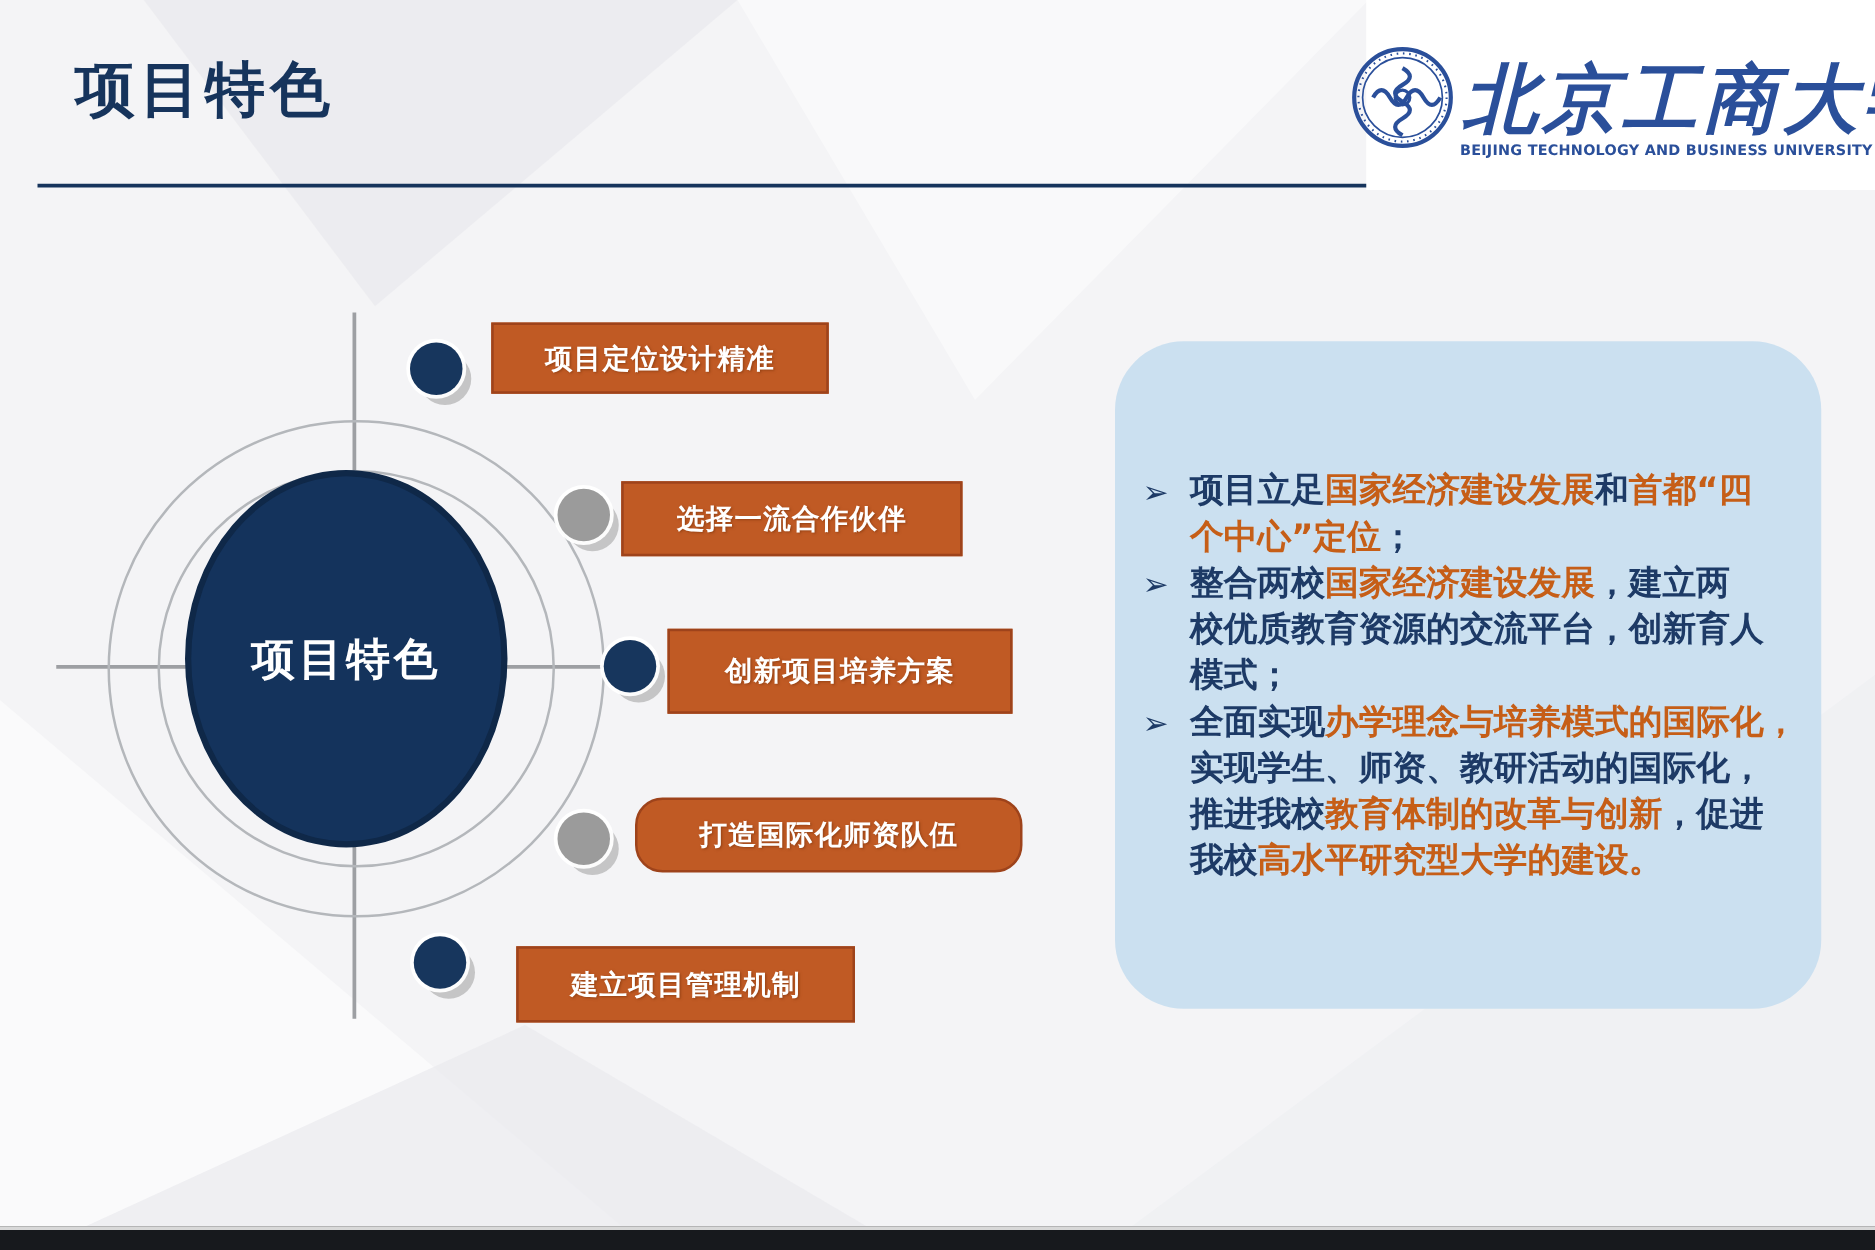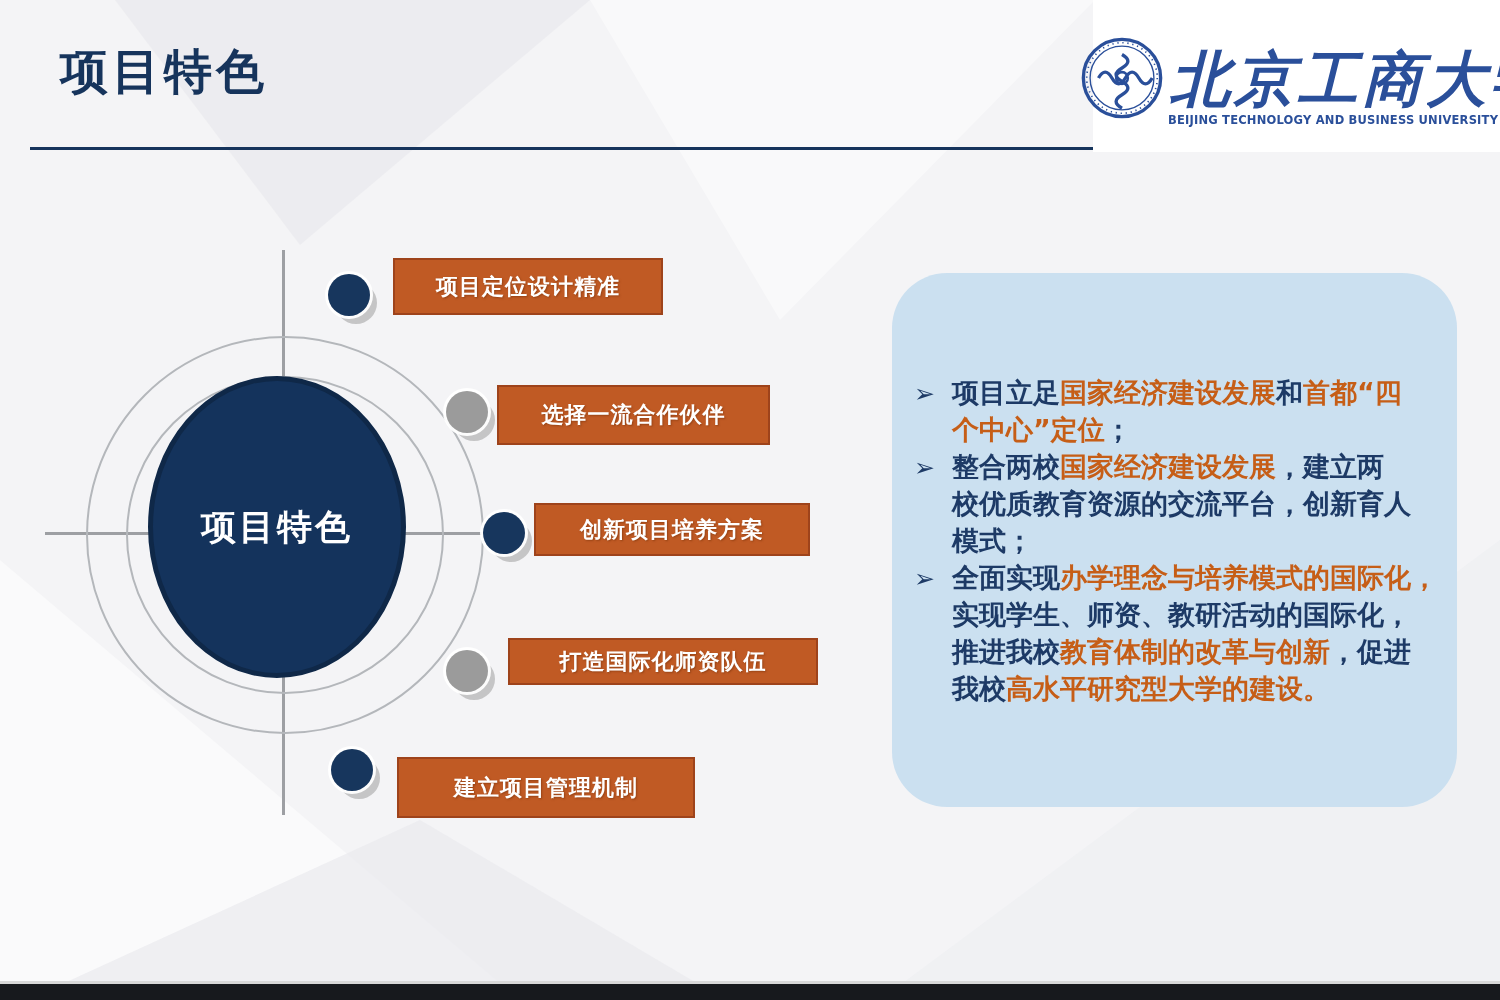--- a/index.html
+++ b/index.html
@@ -124,23 +124,23 @@
   </div>
 
   <div class="dot dot-navy" style="left:328px;top:274px;"></div>
   <div class="dot dot-gray" style="left:446px;top:391px;"></div>
   <div class="dot dot-navy" style="left:483px;top:512px;"></div>
   <div class="dot dot-gray" style="left:446px;top:650px;"></div>
   <div class="dot dot-navy" style="left:331px;top:749px;"></div>
 
   <div class="feature-label" style="left:393px;top:258px;width:270px;height:57px;">项目定位设计精准</div>
   <div class="feature-label" style="left:497px;top:385px;width:273px;height:60px;">选择一流合作伙伴</div>
-  <div class="feature-label" style="left:534px;top:503px;width:276px;height:53px;">创新项目培养方案</div>
-  <div class="feature-label" style="left:508px;top:638px;width:310px;height:47px;">打造国际化师资队伍</div>
-  <div class="feature-label" style="left:397px;top:757px;width:298px;height:61px;">建立项目管理机制</div>
+  <div class="feature-label" style="left:534px;top:503px;width:276px;height:68px;">创新项目培养方案</div>
+  <div class="feature-label" style="left:508px;top:638px;width:310px;height:60px;border-radius:22px;">打造国际化师资队伍</div>
+  <div class="feature-label" style="left:413px;top:757px;width:271px;height:61px;">建立项目管理机制</div>
 
   <div class="panel">
 
     <div class="bullet">
       <span class="marker">➢</span>
       <p class="bt"><span>项目立足</span><span class="hl">国家经济建设发展</span><span>和</span><span class="hl">首都“四
 个中心”定位</span><span>；</span></p>
     </div>
 
     <div class="bullet">

